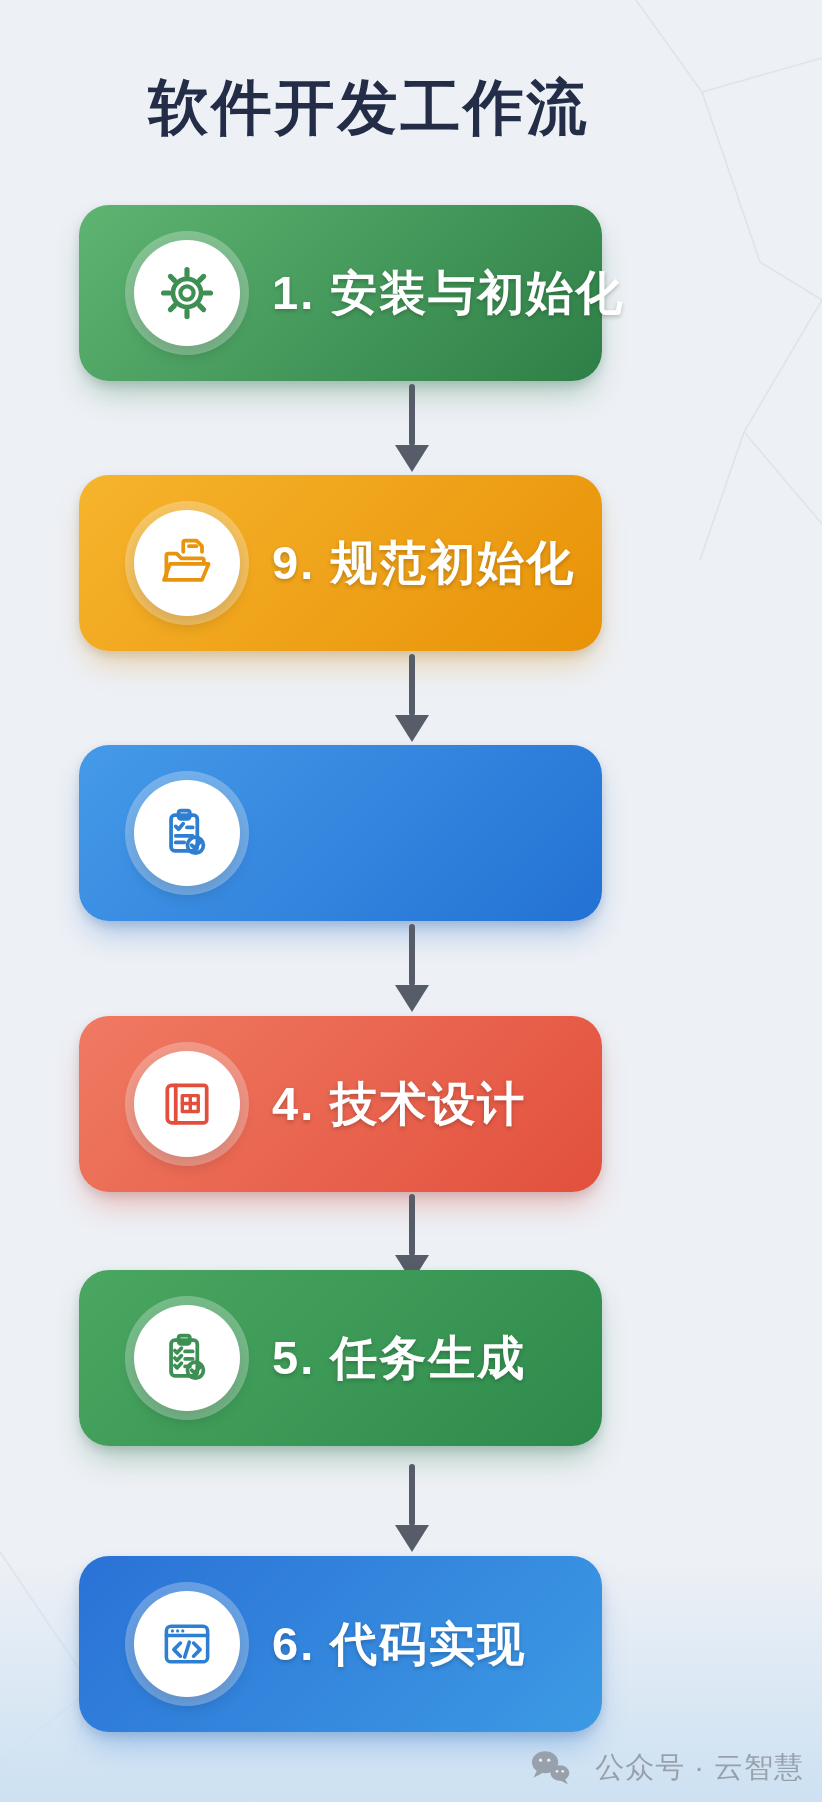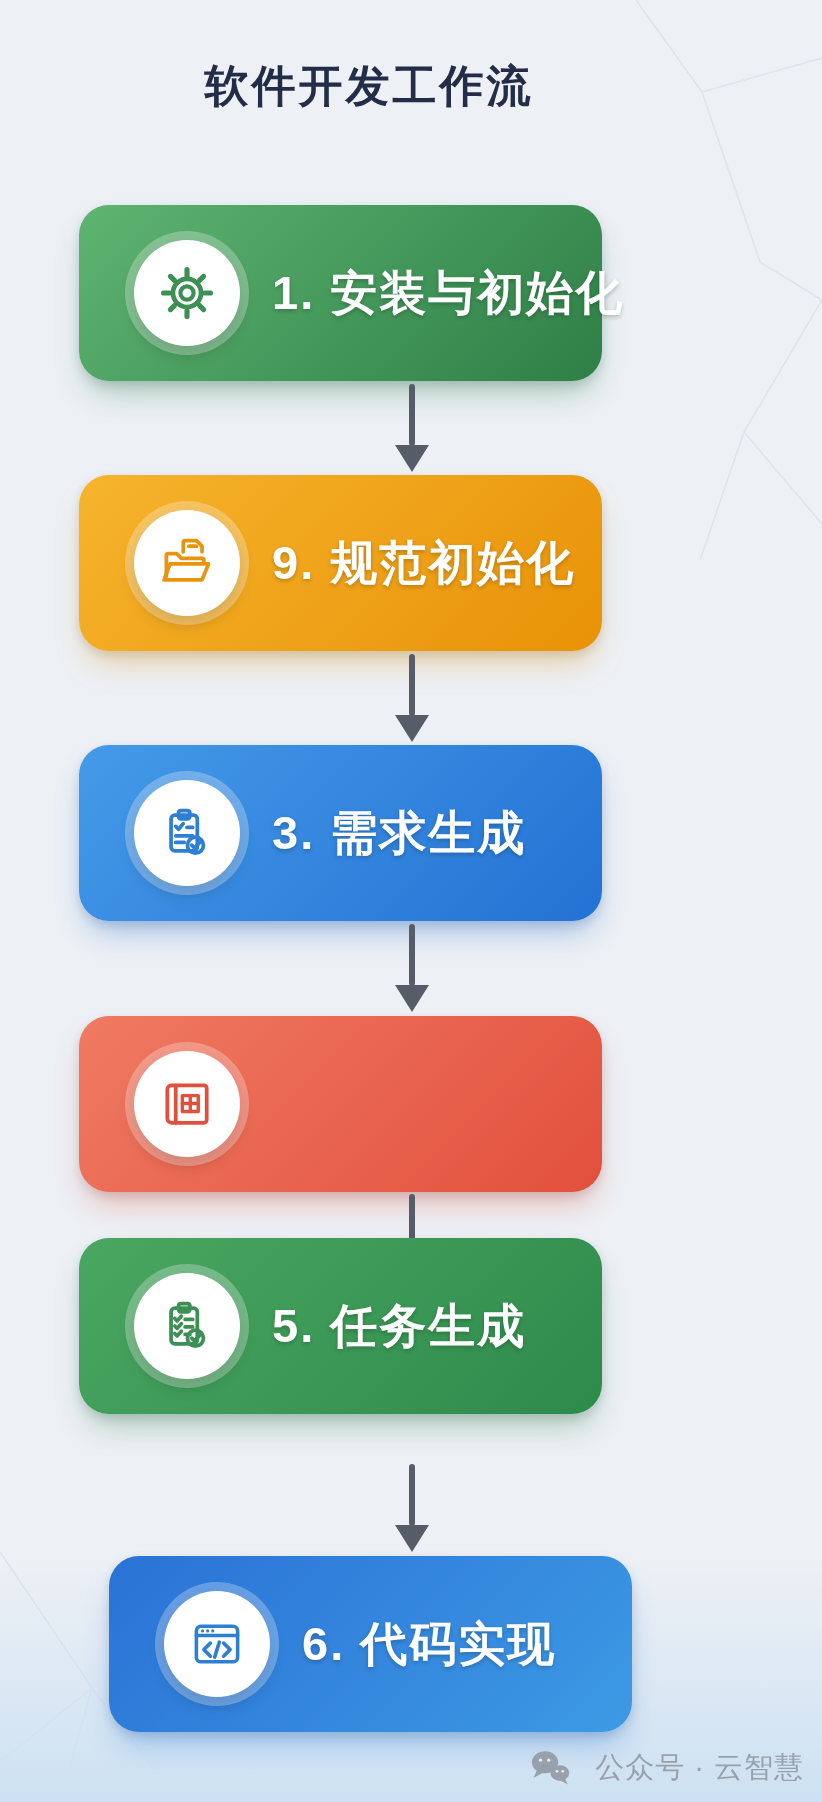--- a/index.html
+++ b/index.html
@@ -10,21 +10,21 @@
   }
   .bg-pattern{position:absolute;inset:0;pointer-events:none;}
   .bg-bottom-glow{
     position:absolute;left:0;right:0;bottom:0;height:240px;
     background:linear-gradient(180deg,rgba(211,228,243,0) 0%,rgba(206,226,243,.85) 80%,#cde1f2 100%);
     pointer-events:none;
   }
   .page-title{
     position:absolute;top:28px;left:0;right:84px;
     text-align:center;
-    font-size:44px;font-weight:900;letter-spacing:3px;
+    font-size:60px;font-weight:900;letter-spacing:3px;
     color:var(--title-color,#232d47);
   }
   .card{
     position:absolute;left:79px;width:523px;height:176px;
     border-radius:30px;
     background:linear-gradient(135deg,var(--c1),var(--c2));
     box-shadow:0 18px 30px -8px var(--sh,rgba(50,70,100,.35)),0 4px 10px rgba(40,60,90,.15);
     display:flex;align-items:center;
   }
   .icon-wrap{
@@ -130,21 +130,20 @@
         <rect x="23" y="8" width="12" height="9" rx="2.5"></rect>
         <path d="M20 25 l3 3 l5 -6"></path>
         <line x1="32" y1="26" x2="38" y2="26"></line>
         <line x1="20" y1="35" x2="38" y2="35"></line>
         <line x1="20" y1="42" x2="29" y2="42"></line>
       </g>
       <circle cx="41" cy="45" r="8.5" fill="#ffffff" class="icon-stroke" stroke-width="4"></circle>
       <path class="icon-stroke" stroke-width="4" d="M37 45 l3 3 l5.5 -6"></path>
     </svg>
   </div>
-  <div class="card-label">3. 需求生成</div>
 </div>
 
 <div class="arrow" style="top:924px">
   <div class="arrow-shaft"></div>
   <div class="arrow-head"></div>
 </div>
 
 <div class="card" style="top: 1016px; --c1: #f07a62; --c2: #e2503d; --ic: #e2503d; --sh: rgba(220,85,65,0.38);">
   <div class="icon-wrap">
     <svg viewBox="0 0 64 64">
@@ -152,28 +151,29 @@
         <path d="M20 12 H15.5 a4.5 4.5 0 0 0 -4.5 4.5 V47.5 a4.5 4.5 0 0 0 4.5 4.5 H20"></path>
         <path d="M20 12 H50 a3 3 0 0 1 3 3 v34 a3 3 0 0 1 -3 3 H20 V12"></path>
       </g>
       <g class="icon-stroke" stroke-width="3.6">
         <rect x="27" y="23" width="17" height="17"></rect>
         <line x1="35.5" y1="23" x2="35.5" y2="40"></line>
         <line x1="27" y1="31.5" x2="44" y2="31.5"></line>
       </g>
     </svg>
   </div>
+  <div class="card-label">4. 技术设计</div>
 </div>
 
 <div class="arrow" style="top:1194px">
   <div class="arrow-shaft"></div>
   <div class="arrow-head"></div>
 </div>
 
-<div class="card" style="top: 1238px; --c1: #4aa761; --c2: #2e8a4b; --ic: #3d8f54; --sh: rgba(52,130,80,0.38);">
+<div class="card" style="top: 1270px; --c1: #4aa761; --c2: #2e8a4b; --ic: #3d8f54; --sh: rgba(52,130,80,0.38);">
   <div class="icon-wrap">
     <svg viewBox="0 0 64 64">
       <g class="icon-stroke" stroke-width="4">
         <rect x="15" y="13" width="28" height="38" rx="4"></rect>
         <rect x="23" y="8" width="12" height="9" rx="2.5"></rect>
         <path d="M19 24 l2.5 2.5 l4.5 -5"></path>
         <path d="M19 32 l2.5 2.5 l4.5 -5"></path>
         <path d="M19 40 l2.5 2.5 l4.5 -5"></path>
         <line x1="30" y1="25" x2="38" y2="25"></line>
         <line x1="30" y1="33" x2="38" y2="33"></line>
@@ -184,21 +184,21 @@
     </svg>
   </div>
   <div class="card-label">5. 任务生成</div>
 </div>
 
 <div class="arrow" style="top:1464px">
   <div class="arrow-shaft"></div>
   <div class="arrow-head"></div>
 </div>
 
-<div class="card" style="top: 1556px; margin-left: 30px; --c1: #2a72d6; --c2: #3d9ae4; --ic: #2e7fd2; --sh: rgba(42,118,210,0.38);">
+<div class="card" style="top: 1556px; --c1: #2a72d6; --c2: #3d9ae4; --ic: #2e7fd2; --sh: rgba(42,118,210,0.38);">
   <div class="icon-wrap">
     <svg viewBox="0 0 64 64">
       <g class="icon-stroke" stroke-width="3.8">
         <rect x="10" y="13" width="44" height="38" rx="5"></rect>
         <line x1="10" y1="23" x2="54" y2="23"></line>
         <path d="M25 31 l-7 7 l7 7"></path>
         <path d="M39 31 l7 7 l-7 7"></path>
         <line x1="34.5" y1="30" x2="29.5" y2="46"></line>
       </g>
       <g fill="currentColor" style="color:var(--ic)">

